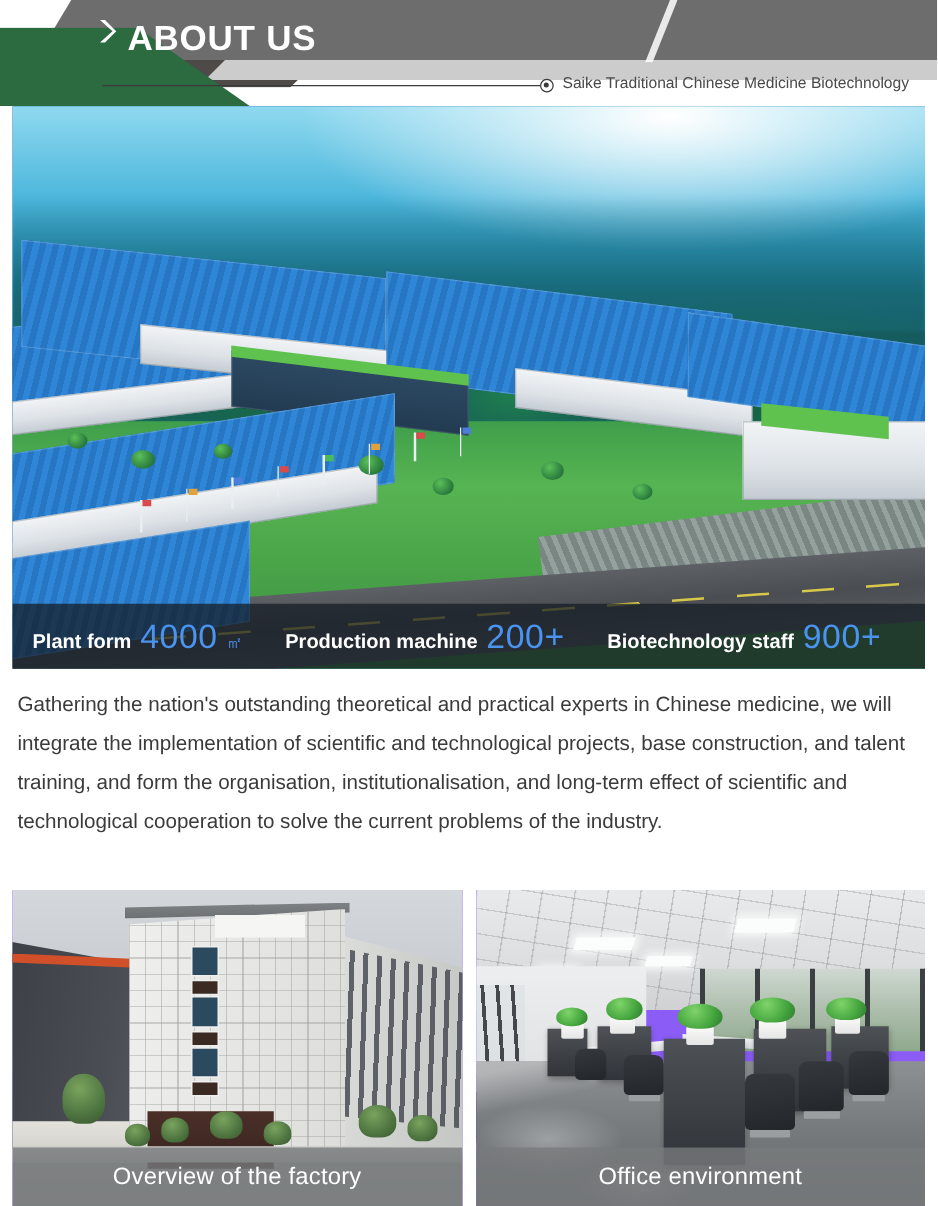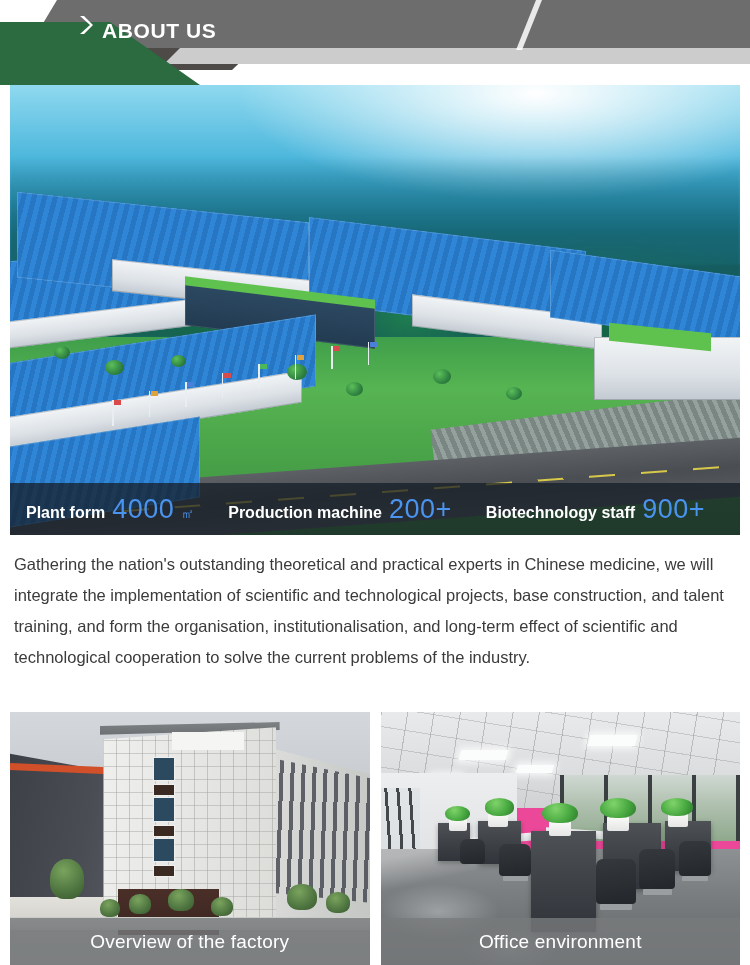--- a/index.html
+++ b/index.html
@@ -77,21 +77,21 @@
     gap: 8px;
     z-index: 5;
   }
   .chevron-icon {
     display: block;
     width: 16px; height: 22px;
     color: #ffffff;
   }
   .header-title {
     color: #ffffff;
-    font-size: 21px;
+    font-size: 28px;
     font-weight: bold;
     letter-spacing: .6px;
     line-height: 1;
     margin-top: 11px;
   }
 
   
   .subtitle-row {
     position: absolute;
     left: 0; top: 54px;
@@ -280,21 +280,21 @@
     left: 10px; top: 712px;
     width: 730px; height: 253px;
     display: flex;
     gap: 11px;
   }
   .photo-card {
     position: relative;
     width: 359.5px;
     height: 253px;
     overflow: hidden;
-    background: #ec4899;
+    background: #8b5cf6;
   }
   .photo-caption {
     position: absolute;
     left: 0; bottom: 0;
     width: 100%; height: 47px;
     background: rgba(120,122,124,.80);
     display: flex;
     align-items: center;
     justify-content: center;
     color: #ffffff;
@@ -497,20 +497,25 @@
   <div class="header-slash"></div>
   <div class="header-green"></div>
 
   <div class="header-title-wrap">
     <svg class="chevron-icon" viewBox="0 0 16 22">
       <path d="M2 2 L12 11 L2 20 L6 20 L15 11 L6 2 Z" fill="currentColor"></path>
     </svg>
     <span class="header-title">ABOUT US</span>
   </div>
 
+  <div class="subtitle-row">
+    <div class="subtitle-rule"></div>
+    <div class="subtitle-bullet"></div>
+    <span class="subtitle-text">Saike Traditional Chinese Medicine Biotechnology</span>
+  </div>
 </div>
 
 <div class="hero">
   <div class="hero-sky"></div>
   <div class="hero-hills"></div>
   <div class="hero-treeline"></div>
   <div class="hero-ground"></div>
   <div class="hero-parking"></div>
   <div class="hero-road"></div>
 

